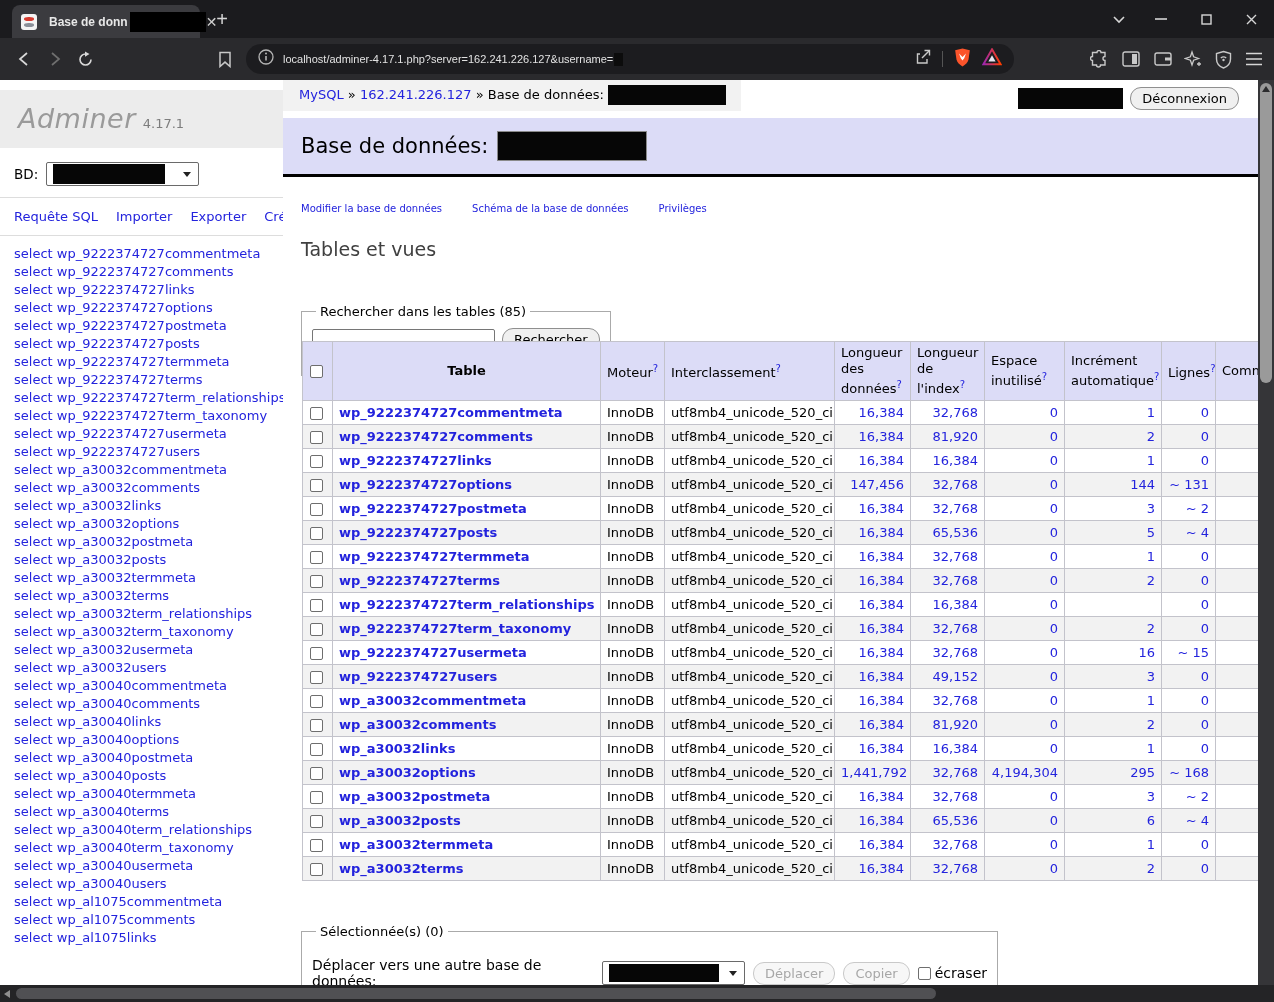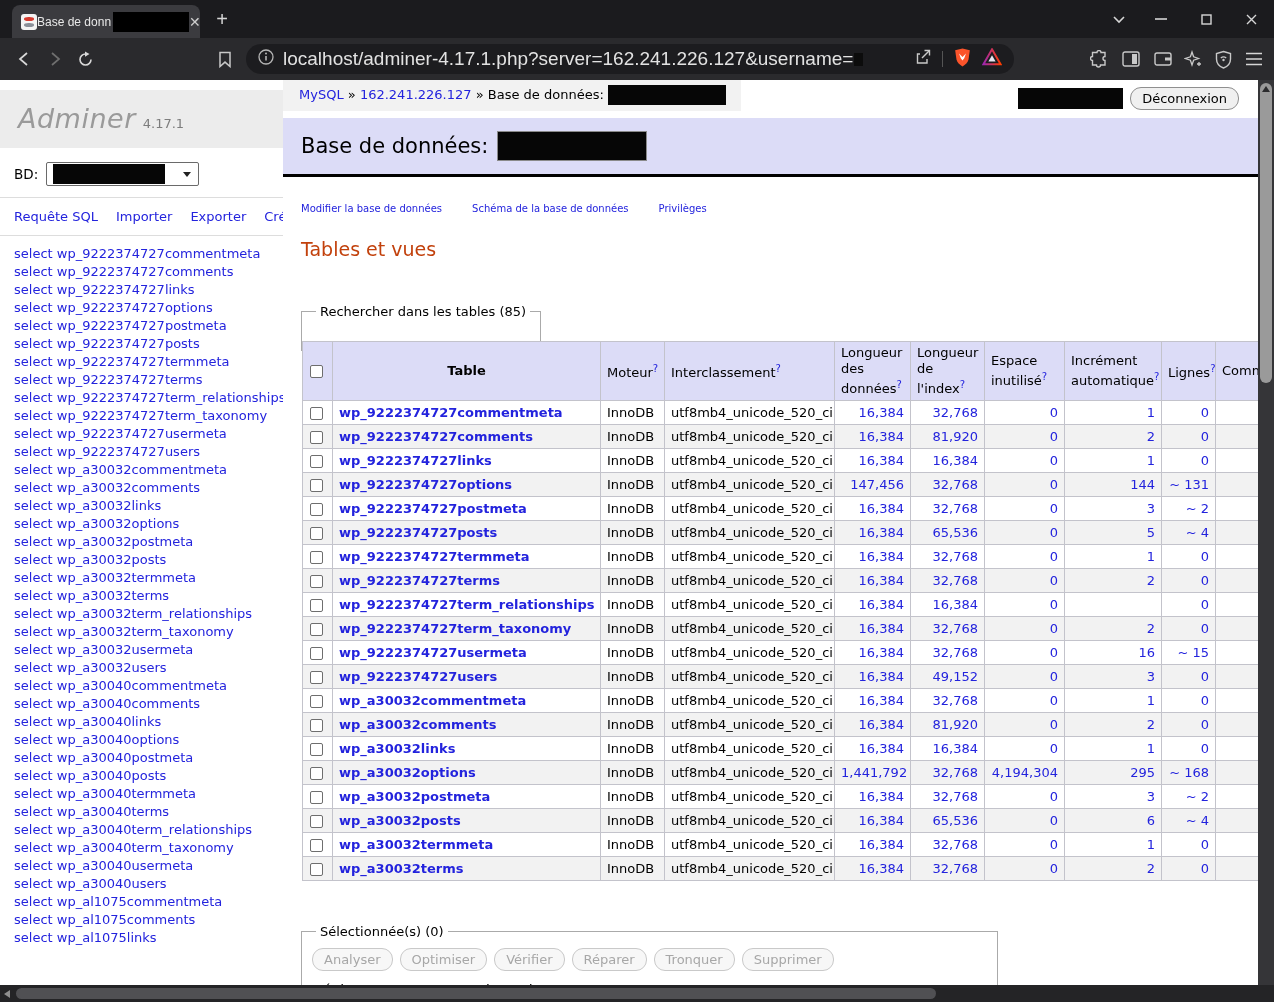--- a/index.html
+++ b/index.html
@@ -10,32 +10,32 @@
   
   #tabstrip { position:absolute; top:0; left:0; width:1274px; height:38px; background:#1b1b1e; }
   .tab { position:absolute; left:12px; top:5px; width:188px; height:33px; background:#3b3b3f;
          border-radius:8px 8px 0 0; display:flex; align-items:center; padding:0 9px;
          color:#e8e8e8; font-size:12px; font-family:"Liberation Sans", sans-serif; }
   .favicon { width:16px; height:16px; background:#f4f4f4; border-radius:3px; position:relative; flex:0 0 16px; }
   .favicon::before { content:""; position:absolute; left:3px; top:3px; width:10px; height:4px;
                      background:#d63b2f; border-radius:45%; }
   .favicon::after  { content:""; position:absolute; left:3px; top:9px; width:10px; height:4px;
                      background:#8a8f98; border-radius:45%; }
-  .tab-title { margin-left:0; white-space:nowrap; }
+  .tab-title { margin-left:12px; white-space:nowrap;font-weight:bold; }
   .tab-redact { width:76px; height:20px; background:#000; margin-left:2px; flex:0 0 auto; }
   .tab-close { margin-left:auto; color:#cfcfcf; font-size:14px; line-height:14px; cursor:pointer; }
   .newtab { position:absolute; left:210px; top:7px; color:#d6d6d6; font-size:20px; width:24px; height:24px;
             text-align:center; line-height:24px; font-family:"Liberation Sans",sans-serif; }
   .winctl { position:absolute; top:8px; width:26px; height:22px; display:flex; align-items:center; justify-content:center; }
 
   #toolbar { position:absolute; top:38px; left:0; width:1274px; height:42px; background:#2a2a2d; }
   .tb-icon { position:absolute; top:10px; width:22px; height:22px; display:flex; align-items:center; justify-content:center; }
   .urlbar { position:absolute; left:246px; top:6px; width:768px; height:30px; background:#1c1c1f;
             border-radius:15px; display:flex; align-items:center; padding:0 12px; }
-  .url-text { color:#e2e2e2; font-size:19px; margin-left:9px; white-space:nowrap;
+  .url-text { color:#e2e2e2; font-size:11px; margin-left:9px; white-space:nowrap;
               font-family:"Liberation Sans", sans-serif; }
   .url-redact { display:inline-block; width:9px; height:13px; background:#0c0c0c; vertical-align:middle; margin-left:1px; }
   .url-right { margin-left:auto; display:flex; align-items:center; gap:10px; }
   .url-divider { width:1px; height:16px; background:#555; }
 
   
   #vscroll { position:absolute; top:80px; left:1258px; width:16px; height:905px; background:#353538; }
   #vthumb  { position:absolute; top:3px; left:2px; width:12px; height:300px; background:#9a9a9a; border-radius:6px; }
   #vup { position:absolute; top:6px; left:4px; width:0; height:0;
          border-left:4px solid transparent; border-right:4px solid transparent; border-bottom:6px solid #2c2c2e; }
@@ -74,21 +74,21 @@
                 font-size:13px; white-space:nowrap; }
   #logout-area { position:absolute; top:7px; right:19px; display:flex; align-items:center; gap:7px; }
   .btn { font-size:13px; font-family:inherit; padding:2px 11px; background:#f0f0f0;
          border:1px solid #8f8f8f; border-radius:11px; color:#000; cursor:pointer; height:23px; }
   .btn.disabled { color:#a7a7a7; border-color:#c9c9c9; background:#f7f7f7; cursor:default; }
   #band { position:absolute; top:38px; left:0; width:975px; height:59px; background:#dcdcf7;
           border-bottom:3px solid #000; display:flex; align-items:center; }
   #band h2 { margin-left:18px; font-size:21px; font-weight:400; display:flex; align-items:center; }
   #band .redact { width:150px; height:30px; border:1px solid #8a8a8a; margin-left:9px; }
   #db-links { position:absolute; top:123px; left:18px; display:flex; gap:30px; font-size:10px; }
-  #section-title { position:absolute; top:158px; left:18px; font-size:19px; font-weight:400; color:#c2410c; }
+  #section-title { position:absolute; top:158px; left:18px; font-size:19px; font-weight:400; color:#404040; }
   fieldset { border:1px solid #aaa; padding:7px 10px 24px;margin-top:34px; }
   legend { font-size:13px; padding:0 4px; margin-left:4px; }
   #search-fs { position:absolute; top:190px; left:18px; }
   #search-input { width:183px; height:21px; border:1px solid #767676; border-radius:2px; font-size:13px;
                   padding:0 4px; font-family:inherit; }
   #search-fs .row { display:flex; align-items:center; gap:7px; margin-top:2px; }
 
   
   #table-wrap { position:absolute; top:261px; left:19px; width:956px; height:545px; overflow:hidden; }
   table.db { border-collapse:collapse; table-layout:fixed; width:1013px; font-size:13px; }
@@ -330,20 +330,24 @@
       <div id="db-links">
         <a>Modifier la base de données</a>
         <a>Schéma de la base de données</a>
         <a>Privilèges</a>
       </div>
 
       <h3 id="section-title">Tables et vues</h3>
 
       <fieldset id="search-fs">
         <legend>Rechercher dans les tables (85)</legend>
+        <div class="row">
+          <input id="search-input" type="text" style="">
+          <button class="btn">Rechercher</button>
+        </div>
       </fieldset>
 
       <div id="table-wrap">
         <table class="db">
           <colgroup>
             <col style="width:30px">
               <col style="width:268px">
               <col style="width:64px">
               <col style="width:170px">
             <col style="width:76px">
@@ -607,28 +611,20 @@
                 <td class="num"><a class="lnk">2</a></td>
                 <td class="num"><a class="lnk">0</a></td>
                 <td></td>
               </tr>
             </tbody>
         </table>
       </div>
 
       <fieldset id="selected-fs">
         <legend>Sélectionnée(s) (0)</legend>
-        <div class="btn-row">
-          <button class="btn disabled">Analyser</button>
-          <button class="btn disabled">Optimiser</button>
-          <button class="btn disabled">Vérifier</button>
-          <button class="btn disabled">Réparer</button>
-          <button class="btn disabled">Tronquer</button>
-          <button class="btn disabled">Supprimer</button>
-        </div>
         <div class="move-row">
           <span>Déplacer vers une autre base de données:</span>
           <span class="sel" style="width:150px;">
             <span class="redact" style="width:110px;height:18px;"></span>
             <span class="chev"></span>
           </span>
           <button class="btn disabled">Déplacer</button>
           <button class="btn disabled">Copier</button>
           <span class="cb-label">
             <span class="cb"></span>

